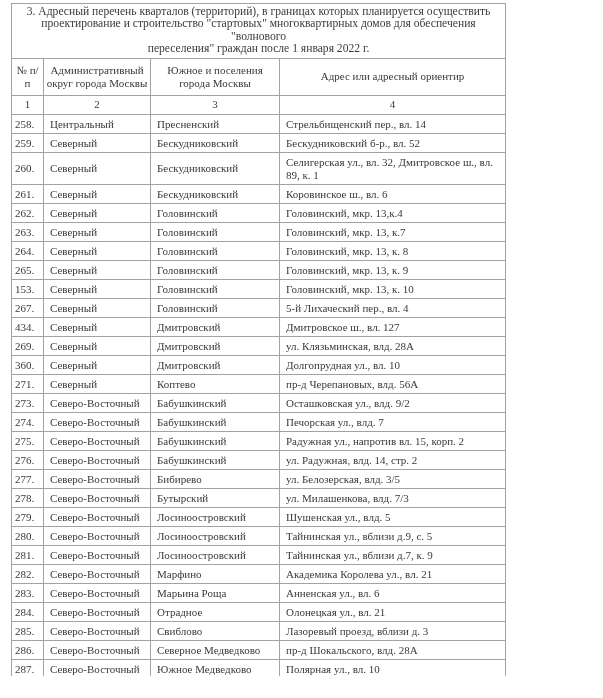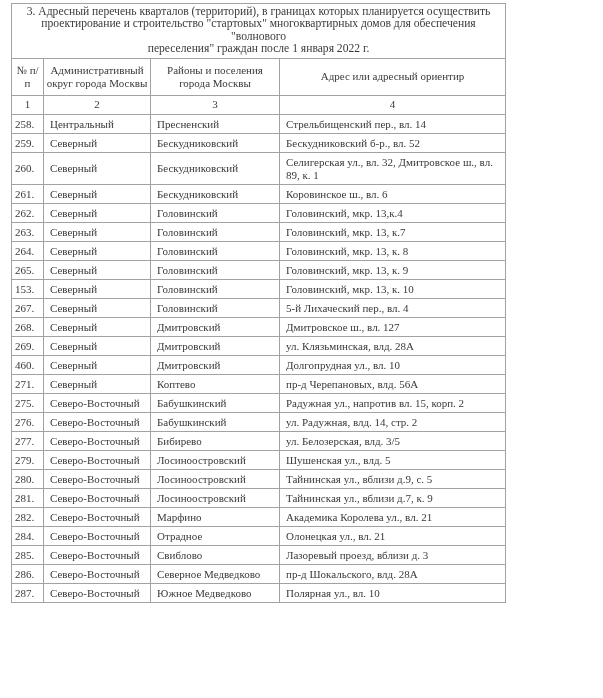--- a/index.html
+++ b/index.html
@@ -76,21 +76,21 @@
         <td class="title-cell" colspan="4">
           <div>3. Адресный перечень кварталов (территорий), в границах которых планируется осуществить</div>
           <div>проектирование и строительство "стартовых" многоквартирных домов для обеспечения</div>
           <div>"волнового</div>
           <div>переселения" граждан после 1 января 2022 г.</div>
         </td>
       </tr>
       <tr>
         <th class="colhead">№ п/п</th>
         <th class="colhead">Административный округ города Москвы</th>
-        <th class="colhead">Районы и поселения города Москвы</th>
+        <th class="colhead">Южное и поселения города Москвы</th>
         <th class="colhead">Адрес или адресный ориентир</th>
       </tr>
       <tr class="numrow">
         <td>1</td>
         <td>2</td>
         <td>3</td>
         <td>4</td>
       </tr>
     </thead>
     <tbody class="rows">
@@ -148,62 +148,80 @@
           <td>Головинский</td>
           <td>Головинский, мкр. 13, к. 10</td>
         </tr>
         <tr>
           <td class="c1">267.</td>
           <td>Северный</td>
           <td>Головинский</td>
           <td>5-й Лихаческий пер., вл. 4</td>
         </tr>
         <tr>
-          <td class="c1">268.</td>
+          <td class="c1">434.</td>
           <td>Северный</td>
           <td>Дмитровский</td>
           <td>Дмитровское ш., вл. 127</td>
         </tr>
         <tr>
           <td class="c1">269.</td>
           <td>Северный</td>
           <td>Дмитровский</td>
           <td>ул. Клязьминская, влд. 28А</td>
         </tr>
         <tr>
-          <td class="c1">460.</td>
+          <td class="c1">360.</td>
           <td>Северный</td>
           <td>Дмитровский</td>
           <td>Долгопрудная ул., вл. 10</td>
         </tr>
         <tr>
           <td class="c1">271.</td>
           <td>Северный</td>
           <td>Коптево</td>
           <td>пр-д Черепановых, влд. 56А</td>
         </tr>
         <tr>
+          <td class="c1">273.</td>
+          <td>Северо-Восточный</td>
+          <td>Бабушкинский</td>
+          <td>Осташковская ул., влд. 9/2</td>
+        </tr>
+        <tr>
+          <td class="c1">274.</td>
+          <td>Северо-Восточный</td>
+          <td>Бабушкинский</td>
+          <td>Печорская ул., влд. 7</td>
+        </tr>
+        <tr>
           <td class="c1">275.</td>
           <td>Северо-Восточный</td>
           <td>Бабушкинский</td>
           <td>Радужная ул., напротив вл. 15, корп. 2</td>
         </tr>
         <tr>
           <td class="c1">276.</td>
           <td>Северо-Восточный</td>
           <td>Бабушкинский</td>
           <td>ул. Радужная, влд. 14, стр. 2</td>
         </tr>
         <tr>
           <td class="c1">277.</td>
           <td>Северо-Восточный</td>
           <td>Бибирево</td>
           <td>ул. Белозерская, влд. 3/5</td>
         </tr>
         <tr>
+          <td class="c1">278.</td>
+          <td>Северо-Восточный</td>
+          <td>Бутырский</td>
+          <td>ул. Милашенкова, влд. 7/3</td>
+        </tr>
+        <tr>
           <td class="c1">279.</td>
           <td>Северо-Восточный</td>
           <td>Лосиноостровский</td>
           <td>Шушенская ул., влд. 5</td>
         </tr>
         <tr>
           <td class="c1">280.</td>
           <td>Северо-Восточный</td>
           <td>Лосиноостровский</td>
           <td>Тайнинская ул., вблизи д.9, с. 5</td>
@@ -212,20 +230,26 @@
           <td class="c1">281.</td>
           <td>Северо-Восточный</td>
           <td>Лосиноостровский</td>
           <td>Тайнинская ул., вблизи д.7, к. 9</td>
         </tr>
         <tr>
           <td class="c1">282.</td>
           <td>Северо-Восточный</td>
           <td>Марфино</td>
           <td>Академика Королева ул., вл. 21</td>
+        </tr>
+        <tr>
+          <td class="c1">283.</td>
+          <td>Северо-Восточный</td>
+          <td>Марьина Роща</td>
+          <td>Анненская ул., вл. 6</td>
         </tr>
         <tr>
           <td class="c1">284.</td>
           <td>Северо-Восточный</td>
           <td>Отрадное</td>
           <td>Олонецкая ул., вл. 21</td>
         </tr>
         <tr>
           <td class="c1">285.</td>
           <td>Северо-Восточный</td>

